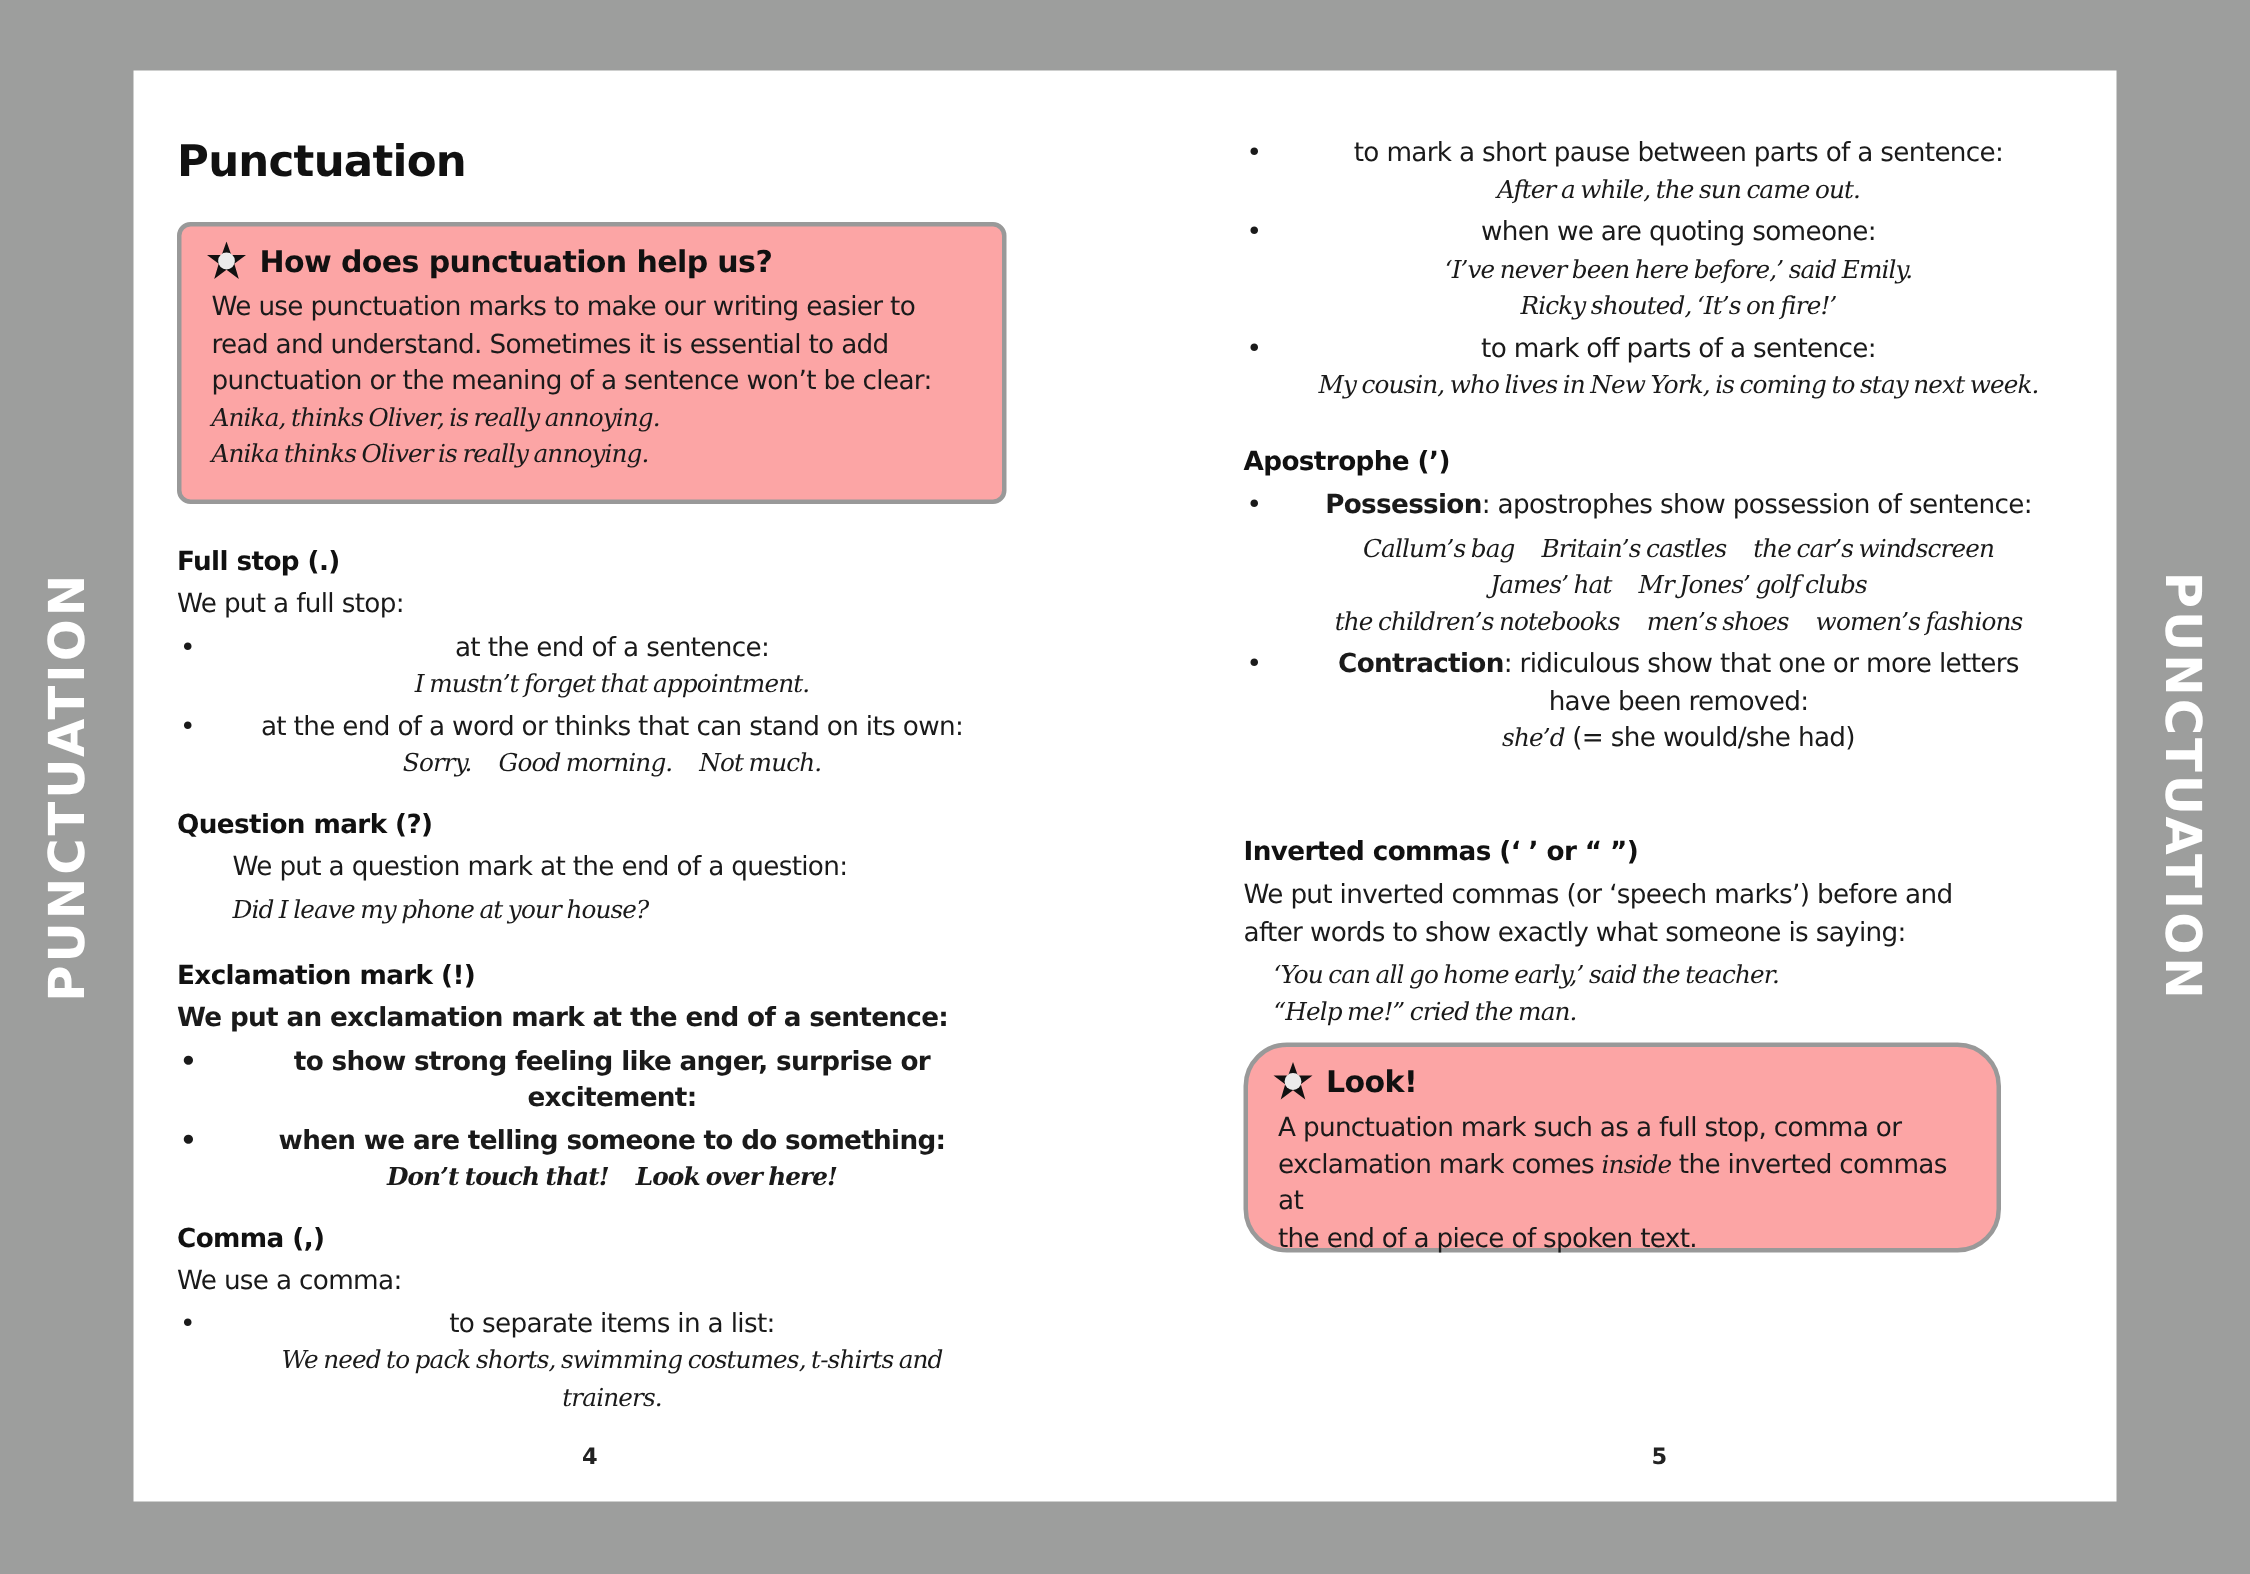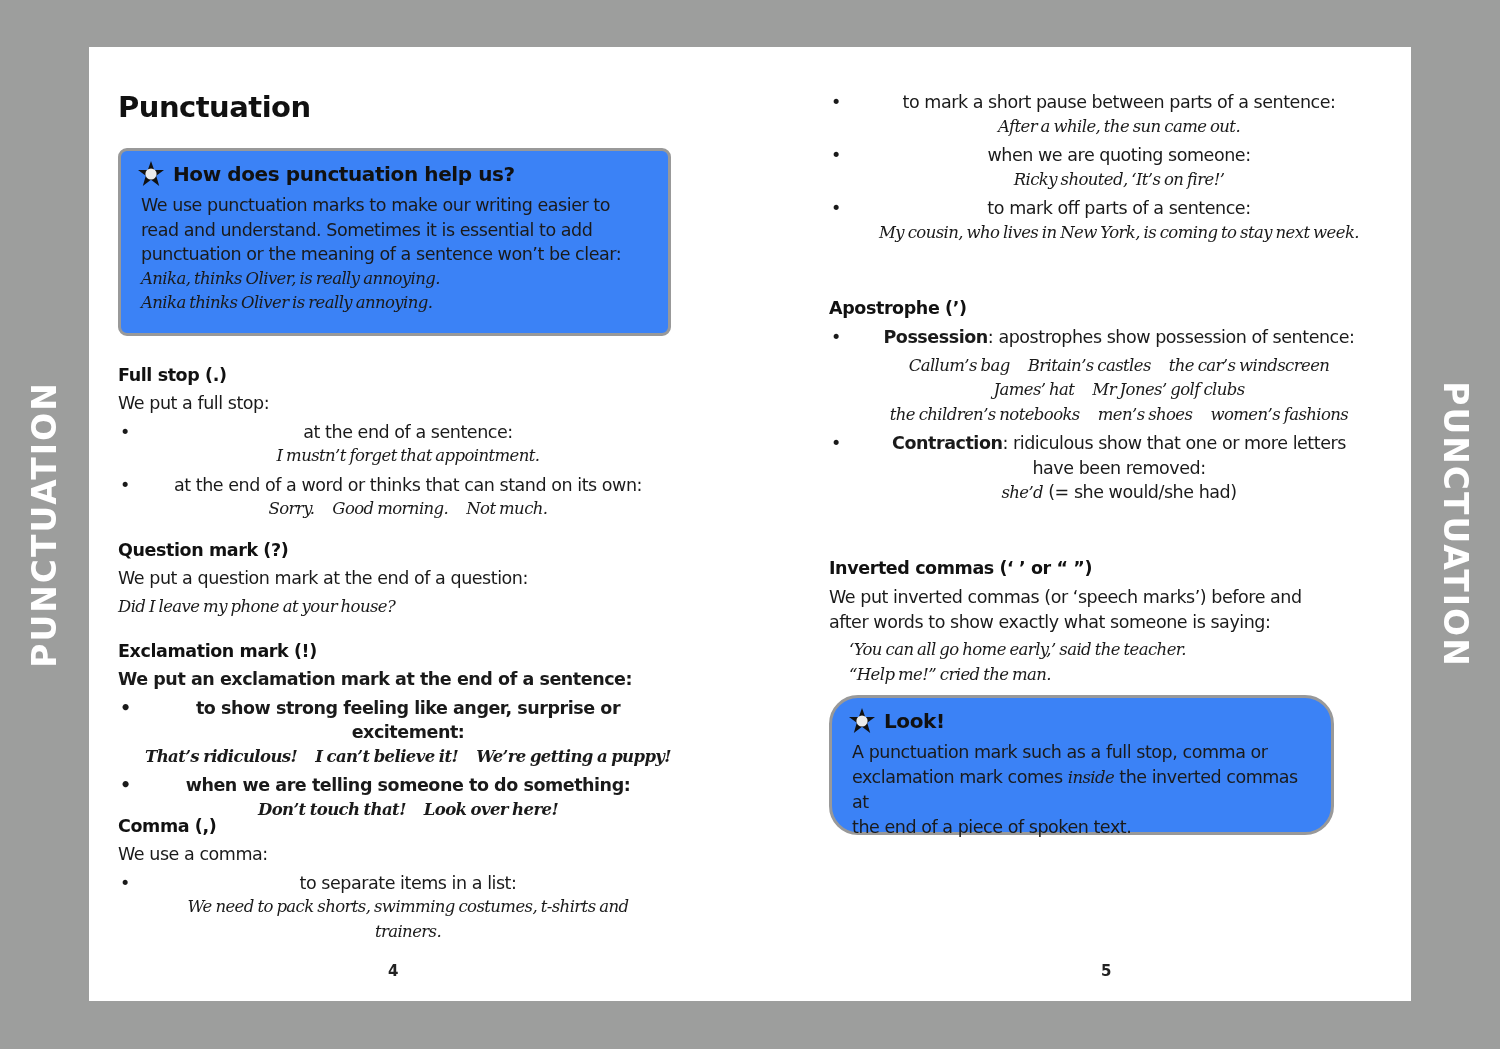--- a/index.html
+++ b/index.html
@@ -49,21 +49,21 @@
     top: 43px; left: 0;
     font-family: "DejaVu Sans", sans-serif;
     font-weight: bold;
     font-size: 29px;
     letter-spacing: -0.5px;
     color: #111;
   }
 
   .box {
     position: absolute;
-    background: #3b82f6;
+    background: #fca5a5;
     border: 3px solid #999999;
     border-radius: 9px;
     padding: 10px 18px 10px 16px;
   }
   .box-head {
     display: flex; align-items: center;
     font-weight: bold;
     font-size: 20px;
     letter-spacing: -0.4px;
     color: #111;
@@ -163,33 +163,30 @@
       </div>
       <div class="bullet sp6">
         <div>at the end of a word or thinks that can stand on its own:</div>
         <div class="it">
           <span>Sorry.</span><span class="gap"></span><span>Good morning.</span><span class="gap"></span><span>Not much.</span>
         </div>
       </div>
     </div>
 
     <div class="h" style="top:493px;">Question mark (?)</div>
-    <div class="block txt" style="top:519px;">
+    <div class="block txt" style="top:519px;margin-left:37px;">
       <div>We put a question mark at the end of a question:</div>
       <div class="it sp6">Did I leave my phone at your house?</div>
     </div>
 
     <div class="h" style="top:594px;">Exclamation mark (!)</div>
     <div class="block txt" style="top:620px;font-weight:bold;">
       <div>We put an exclamation mark at the end of a sentence:</div>
       <div class="bullet sp6">
         <div>to show strong feeling like anger, surprise or excitement:</div>
-        <div class="it">
-          <span>That’s ridiculous!</span><span class="gap"></span><span>I can’t believe it!</span><span class="gap"></span><span>We’re getting a puppy!</span>
-        </div>
       </div>
       <div class="bullet sp6">
         <div>when we are telling someone to do something:</div>
         <div class="it">
           <span>Don’t touch that!</span><span class="gap"></span><span>Look over here!</span>
         </div>
       </div>
     </div>
 
     <div class="h" style="top:769px;">Comma (,)</div>
@@ -207,20 +204,21 @@
 
   <div class="page right">
 
     <div class="block txt" style="top:43px;">
       <div class="bullet">
         <div>to mark a short pause between parts of a sentence:</div>
         <div class="it">After a while, the sun came out.</div>
       </div>
       <div class="bullet sp6">
         <div>when we are quoting someone:</div>
+        <div class="it">‘I’ve never been here before,’ said Emily.</div>
         <div class="it">Ricky shouted, ‘It’s on fire!’</div>
       </div>
       <div class="bullet sp6">
         <div>to mark off parts of a sentence:</div>
         <div class="it">My cousin, who lives in New York, is coming to stay next week.</div>
       </div>
     </div>
 
     <div class="h" style="top:251px;">Apostrophe (’)</div>
     <div class="block txt" style="top:278px;">

